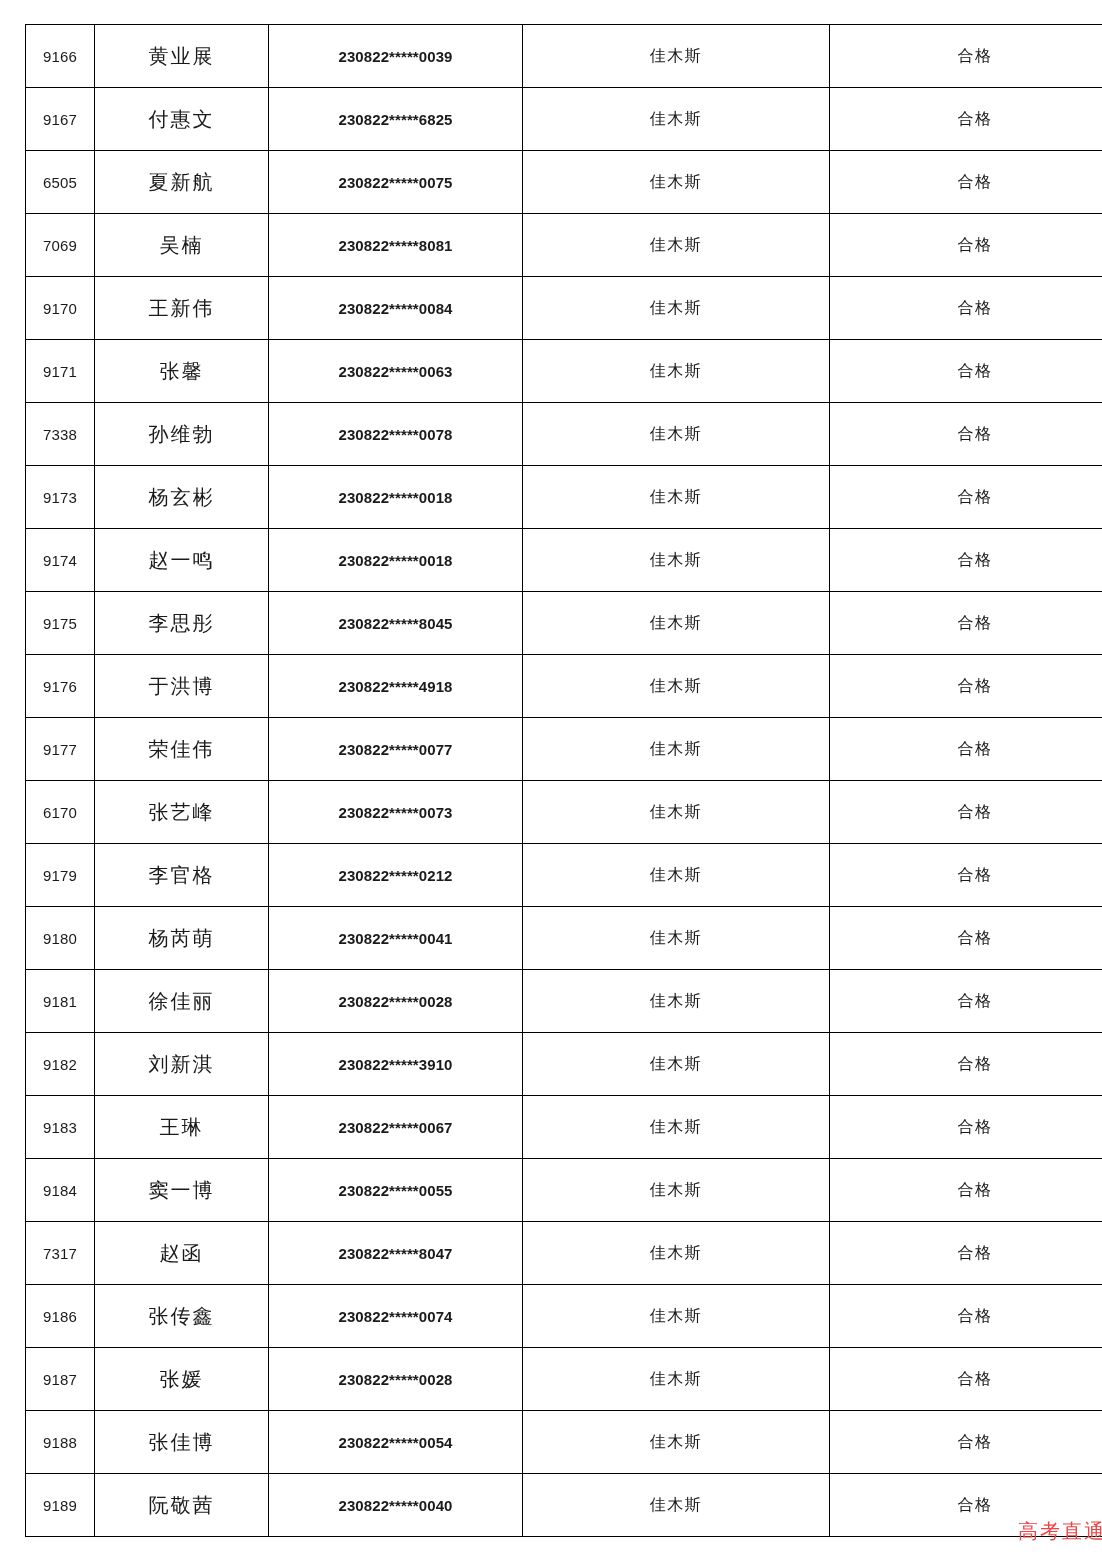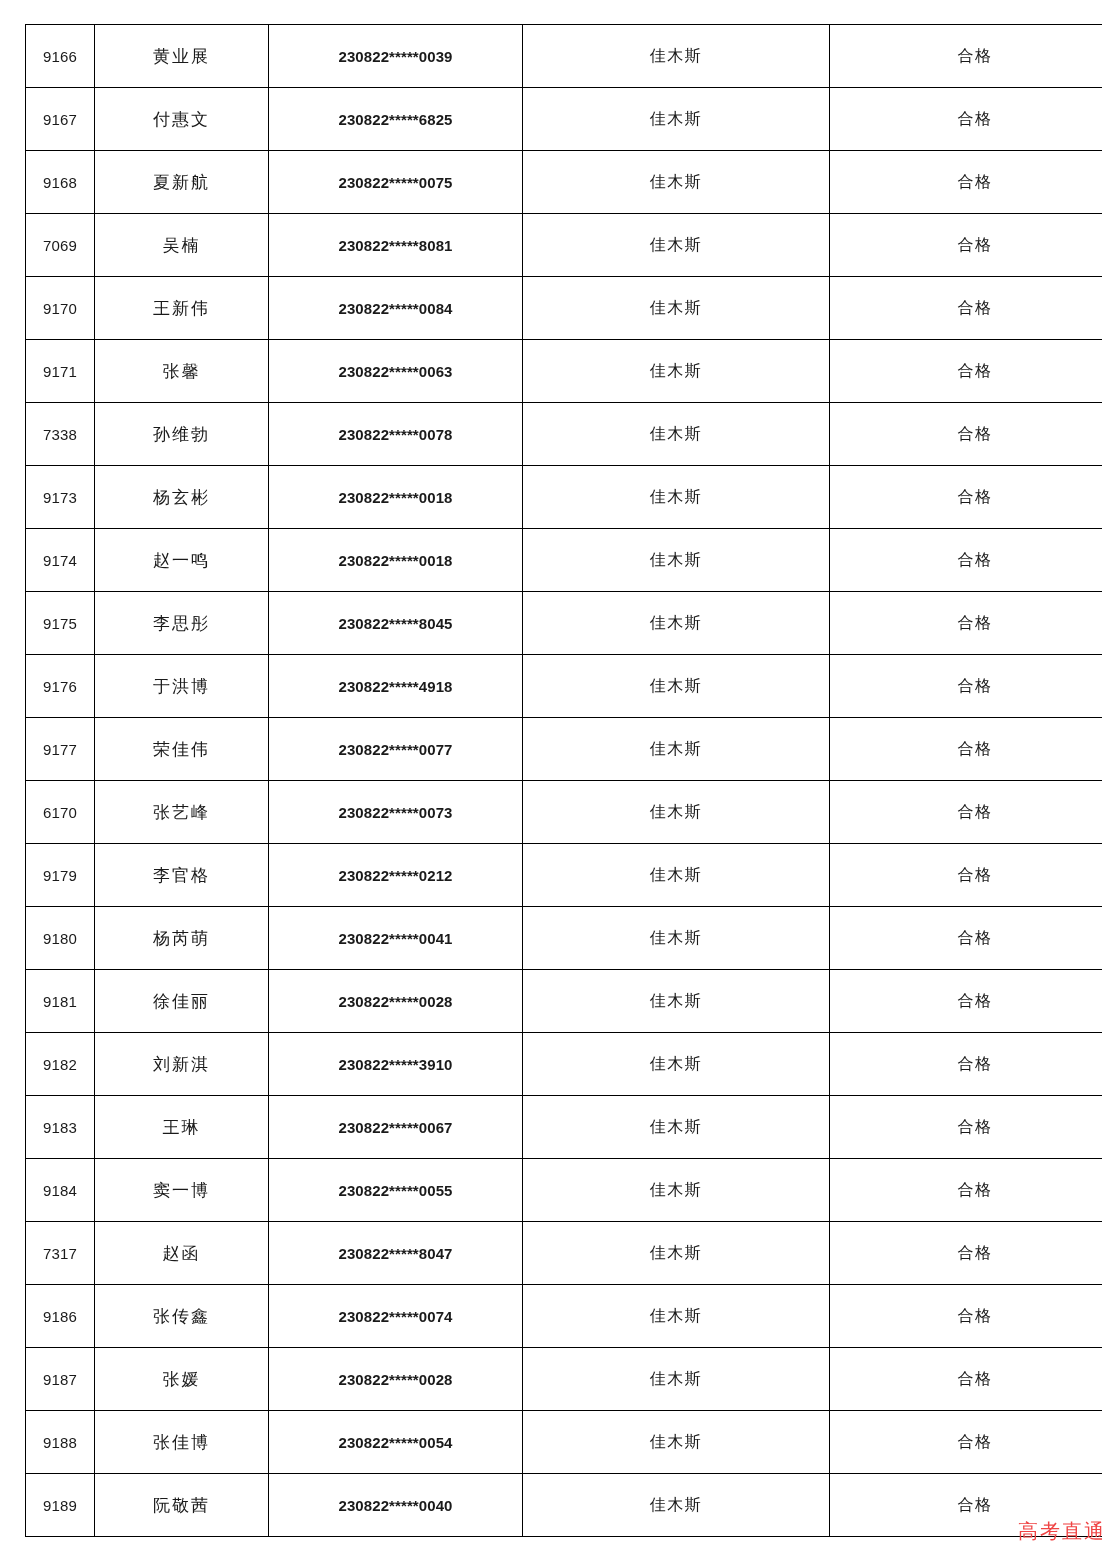--- a/index.html
+++ b/index.html
@@ -40,21 +40,21 @@
     height: 62px;
     padding: 0 4px;
     text-align: center;
     vertical-align: middle;
     color: #1a1a1a;
     background: #ffffff;
   }
 
   
   .col-seq    { width: 60px;  font-size: 15px; letter-spacing: 0.2px; }
-  .col-name   { width: 165px; font-size: 17px; letter-spacing: 2px;
+  .col-name   { width: 165px; font-size: 20px; letter-spacing: 2px;
                 font-family: "DejaVu Sans", "Liberation Sans", sans-serif; }
   .col-idno   { width: 245px; font-size: 15px; font-weight: 700; letter-spacing: 0.1px; }
   .col-city   { width: 298px; font-size: 16px; letter-spacing: 1.5px;
                 font-family: Liberation Serif, serif; }
   .col-status { width: 282px; font-size: 16px; letter-spacing: 1.5px;
                 font-family: "DejaVu Sans", "Liberation Sans", sans-serif; }
 
   #watermark {
     position: absolute;
     right: 18px;
@@ -82,21 +82,21 @@
           <td class="col-status">合格</td>
         </tr>
         <tr>
           <td class="col-seq">9167</td>
           <td class="col-name">付惠文</td>
           <td class="col-idno">230822*****6825</td>
           <td class="col-city">佳木斯</td>
           <td class="col-status">合格</td>
         </tr>
         <tr>
-          <td class="col-seq">9168</td>
+          <td class="col-seq">6505</td>
           <td class="col-name">夏新航</td>
           <td class="col-idno">230822*****0075</td>
           <td class="col-city">佳木斯</td>
           <td class="col-status">合格</td>
         </tr>
         <tr>
           <td class="col-seq">7069</td>
           <td class="col-name">吴楠</td>
           <td class="col-idno">230822*****8081</td>
           <td class="col-city">佳木斯</td>

